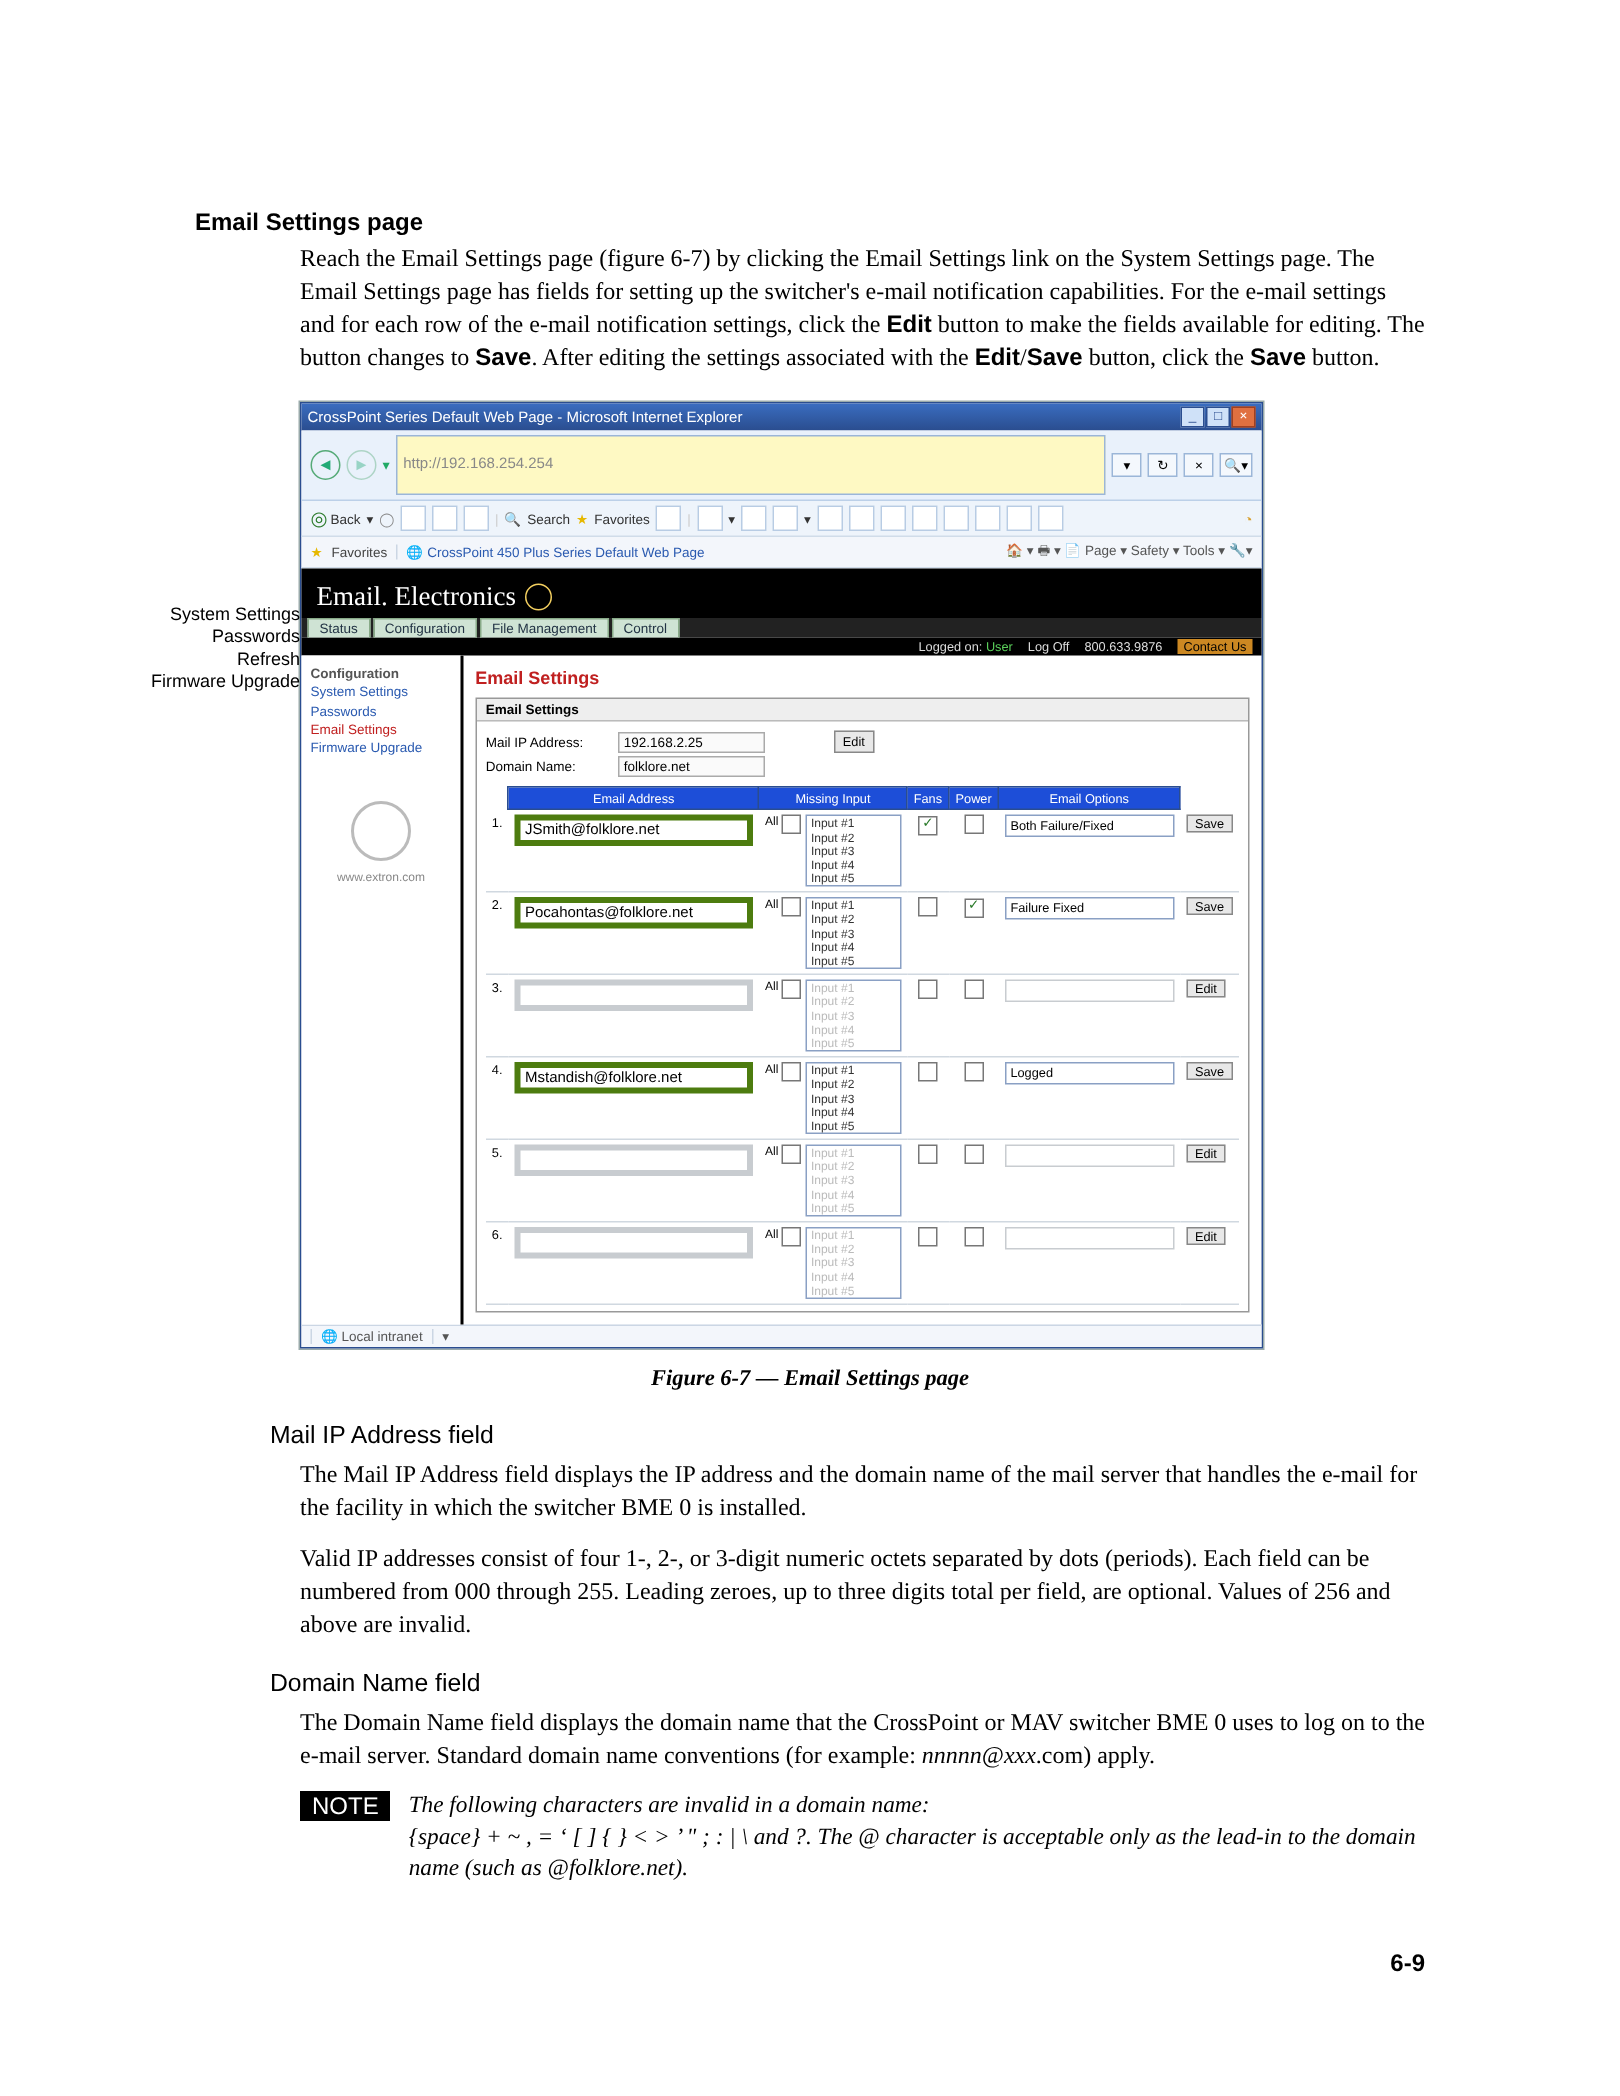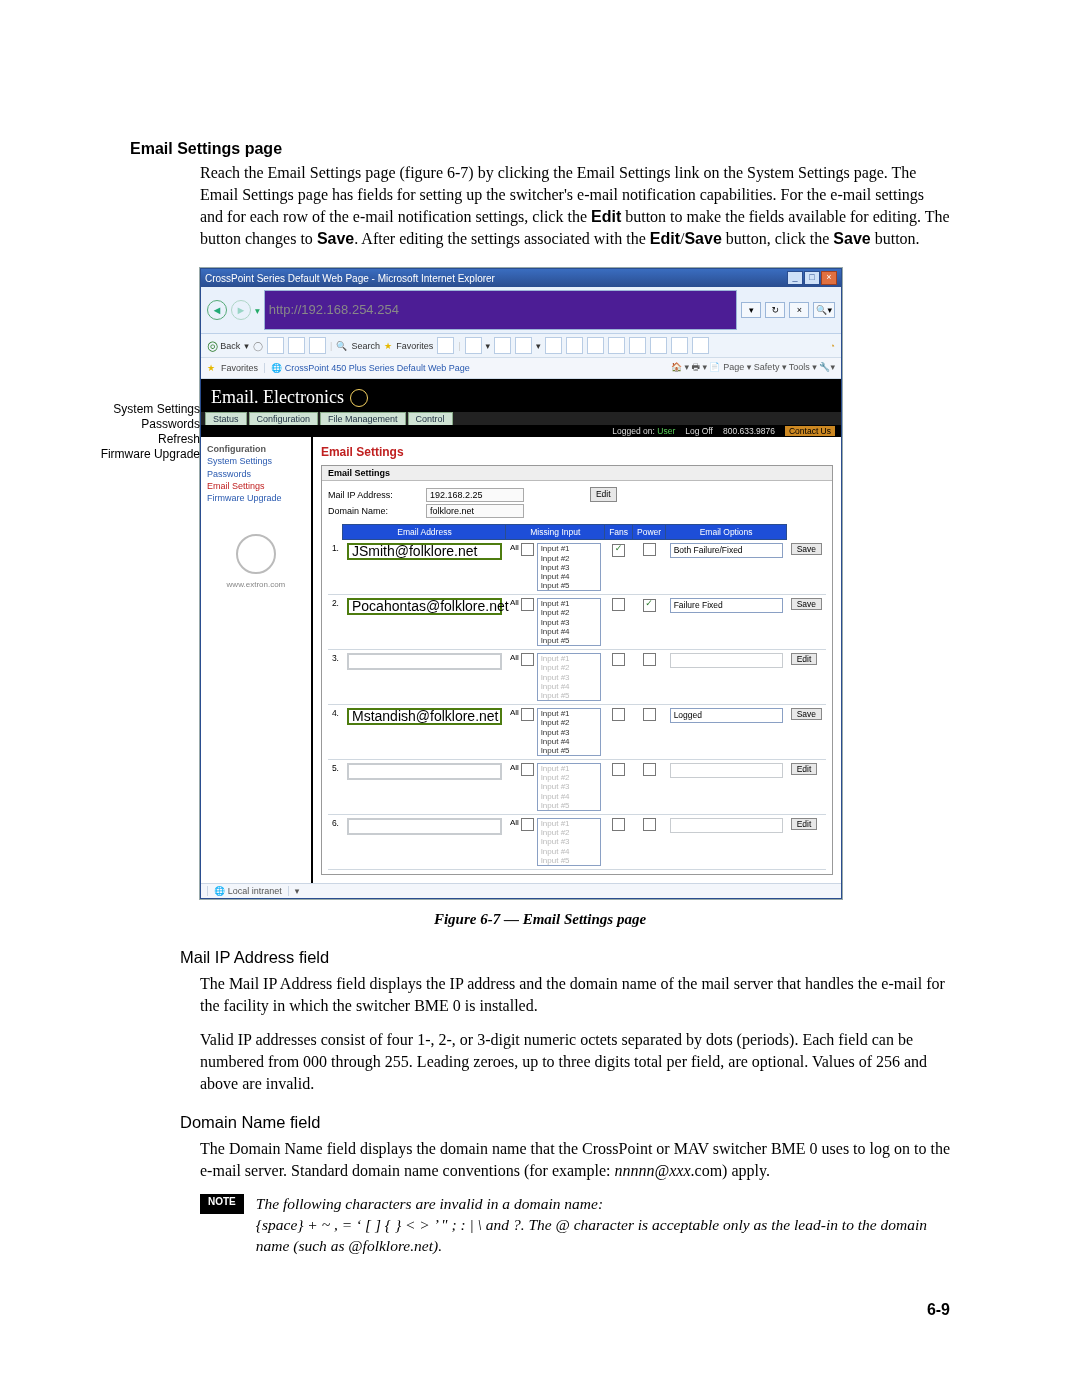--- a/index.html
+++ b/index.html
@@ -44,22 +44,22 @@
   }
   .note-row {
     display: flex;
     margin-left: 70px;
     margin-top: 10px;
   }
   .note-badge {
     background: #000;
     color: #fff;
     font-family: Arial, Helvetica, sans-serif;
-    font-weight: bold;
-    font-size: 10px;
+    font-weight: normal;
+    font-size: 16px;
     padding: 2px 8px;
     margin-right: 12px;
     height: 16px;
     white-space: nowrap;
   }
   .note-text {
     font-family: "Book Antiqua", Palatino, serif;
     font-style: italic;
     font-size: 15.5px;
     line-height: 1.35;
@@ -110,21 +110,21 @@
     background: linear-gradient(#3a6dc0,#2a4d8f);
     color: #fff;
     padding: 2px 4px;
     display:flex;justify-content:space-between;align-items:center;
     font-size:10px;
   }
   .winbtns span{display:inline-block;width:14px;height:12px;background:#cfe1f8;border:1px solid #2a4d8f;margin-left:1px;text-align:center;line-height:11px;color:#2a4d8f;font-size:9px}
   .winbtns span:last-child{background:#e07040;color:#fff;border-color:#a04020}
   .navrow{display:flex;align-items:center;gap:4px;padding:3px 6px;border-bottom:1px solid #bcd0e8;background:#e9f1fb}
   .circle{width:18px;height:18px;border-radius:50%;border:1px solid #5a7;display:inline-flex;align-items:center;justify-content:center;color:#2a7;font-size:11px}
-  .addr{flex:1;background:#4c1d95;border:1px solid #9bb6d8;height:14px;padding:12px 4px;color:#888;font-size:13px;line-height:14px}
+  .addr{flex:1;background:#fef9c3;border:1px solid #9bb6d8;height:14px;padding:12px 4px;color:#888;font-size:10px;line-height:14px}
   .smallbtn{border:1px solid #9bb6d8;background:#f4f8fd;height:14px;min-width:14px;font-size:9px;text-align:center;line-height:14px;padding:0 2px}
   .menurow{padding:2px 6px;font-size:9px;color:#444;background:#f3f6fb;border-bottom:1px solid #d0dce9}
   .menurow span{margin-right:10px}
   .toolrow{display:flex;align-items:center;gap:4px;padding:3px 6px;background:#eef4fb;border-bottom:1px solid #d0dce9;font-size:9px;color:#333}
   .toolrow .ic{width:15px;height:15px;border:1px solid #b8cce4;background:#fff;display:inline-block}
   .favrow{display:flex;align-items:center;gap:6px;padding:2px 6px;background:#f3f6fb;border-bottom:1px solid #d0dce9;font-size:9px;color:#444}
   .favrow .star{color:#e6b800}
   .favrow .right{margin-left:auto;color:#555}
   .extron-head{background:#000;color:#fff;padding:8px 10px 4px;font-family:Georgia, 'Times New Roman', serif;font-size:18px;display:flex;align-items:center;justify-content:space-between}
   .extron-head .logo{display:flex;align-items:center;gap:6px}
@@ -138,28 +138,28 @@
   .leftcol{width:100px;padding:6px;border-right:2px solid #000;background:#fff}
   .leftcol .grp{color:#2a5ab0;font-size:9px;line-height:1.35}
   .leftcol .sel{color:#c02020}
   .leftcol .logo2{margin-top:30px;text-align:center;color:#888;font-size:8px}
   .leftcol .ring2{width:36px;height:36px;border:2px solid #bbb;border-radius:50%;margin:6px auto}
   .rightcol{flex:1;padding:8px}
   .panel-title{color:#c02020;font-weight:bold;font-size:12px;margin-bottom:6px}
   .boxframe{border:1px solid #999;background:#fff}
   .boxhead{background:#eee;border-bottom:1px solid #bbb;padding:2px 6px;font-size:9px;font-weight:bold}
   .boxbody{padding:4px 6px;font-size:9px}
-  .fldrow{display:flex;align-items:center;gap:18px;margin:2px 0}
+  .fldrow{display:flex;align-items:center;gap:8px;margin:2px 0}
   .fldrow label{width:80px}
   .fldrow .val{border:1px solid #aaa;background:#fafafa;height:12px;width:90px;padding:0 3px;font-size:9px;line-height:12px}
   .editbtn{border:1px solid #888;background:#e8e8e8;font-size:8.5px;padding:0 5px;height:13px;line-height:12px;cursor:pointer}
   table.grid{width:100%;border-collapse:collapse;margin-top:6px;font-size:8.5px}
   table.grid th{background:#1d4ed8;color:#fff;font-weight:normal;padding:2px 4px;border:1px solid #2a4d8f;text-align:center}
   table.grid td{border-bottom:1px solid #d0d8e0;padding:3px 4px;vertical-align:top}
-  .eminput{border:2px solid #4d7c0f;background:#fff;height:13px;width:145px;font-size:14px;padding:0 3px;line-height:13px}
+  .eminput{border:4px solid #4d7c0f;background:#fff;height:13px;width:145px;font-size:10px;padding:0 3px;line-height:13px}
   .eminput.dim{border-color:#c8ccd0;color:#bbb}
   .miss{border:1px solid #8aa0c4;background:#fff;width:62px;font-size:8px}
   .miss div{padding:0 3px;line-height:1.15;color:#333}
   .miss.dim div{color:#bbb}
   .ck{width:11px;height:11px;border:1px solid #777;display:inline-block;background:#fff}
   .ck.on::after{content:"✓";font-size:9px;color:#2a7a2a;display:block;margin:-2px 0 0 0;text-align:center}
   .sel2{border:1px solid #8aa0c4;background:#fff;height:13px;width:105px;font-size:8.5px;padding:0 3px;line-height:13px}
   .sel2.dim{border-color:#c8ccd0;color:#bbb}
   .statusbar{display:flex;justify-content:flex-start;align-items:center;gap:6px;padding:2px 6px;border-top:1px solid #cbd6e4;background:#f3f6fb;font-size:9px;color:#555}
   .statusbar .zone{border-left:1px solid #cbd6e4;padding-left:6px}

